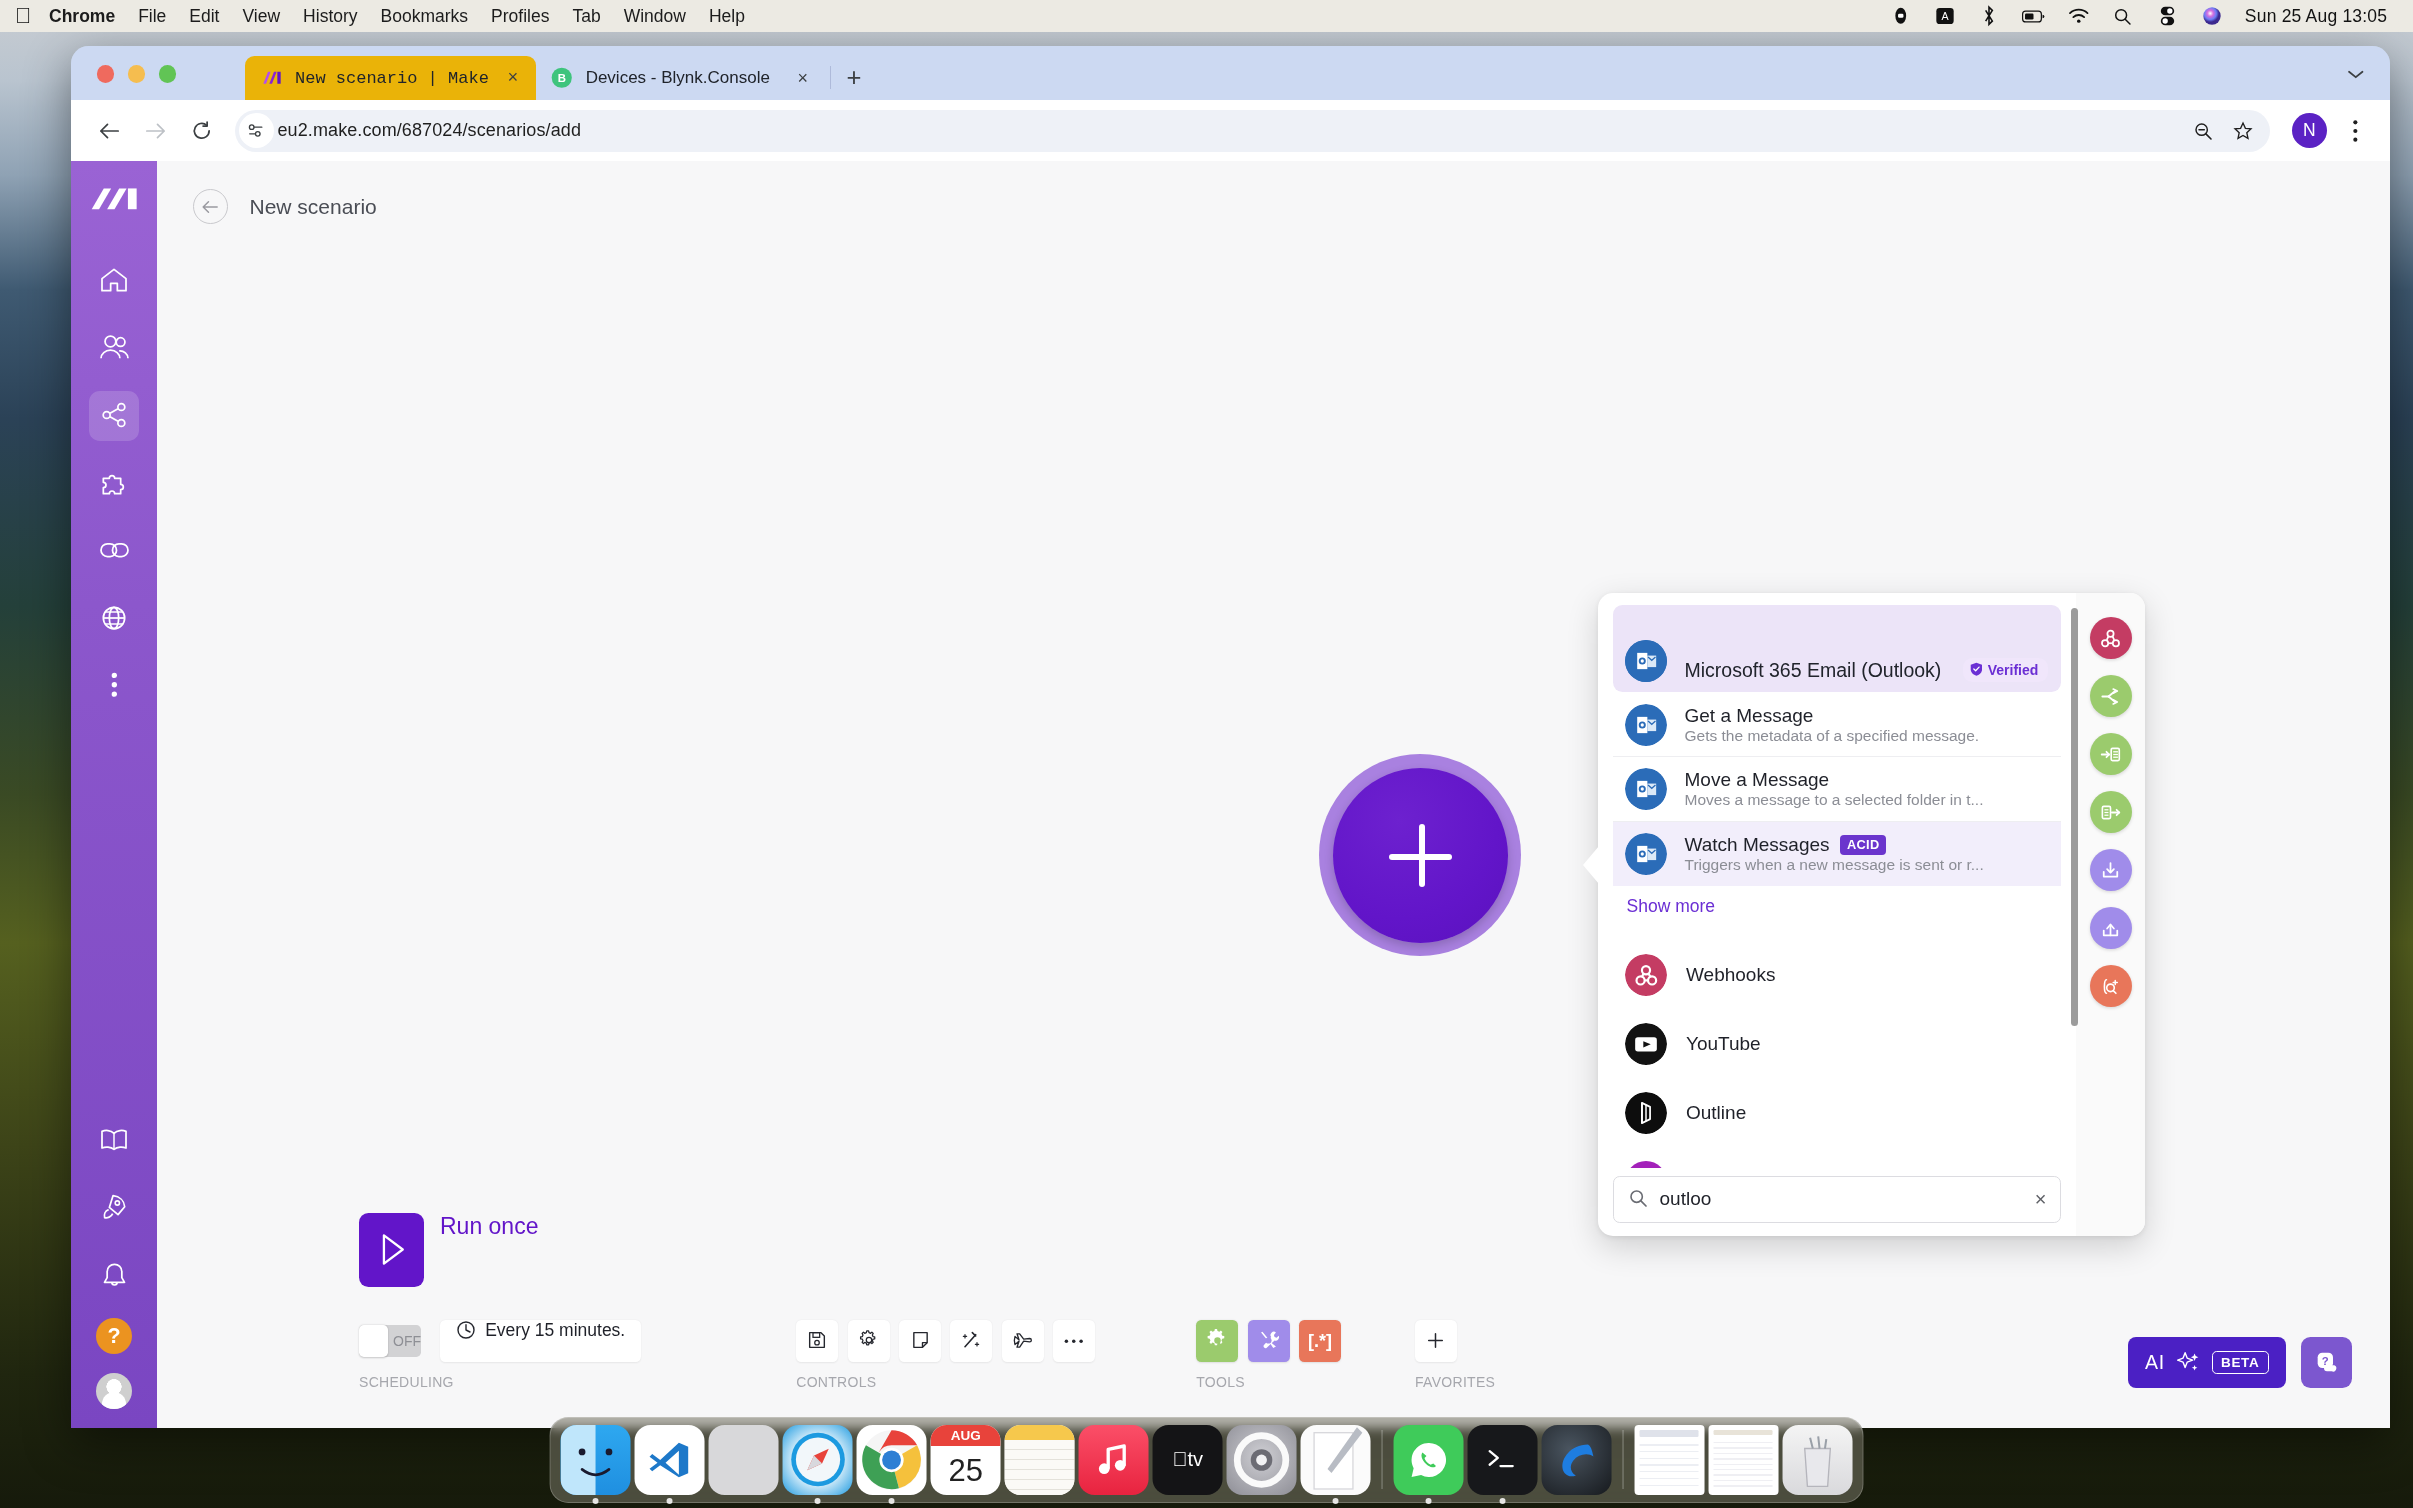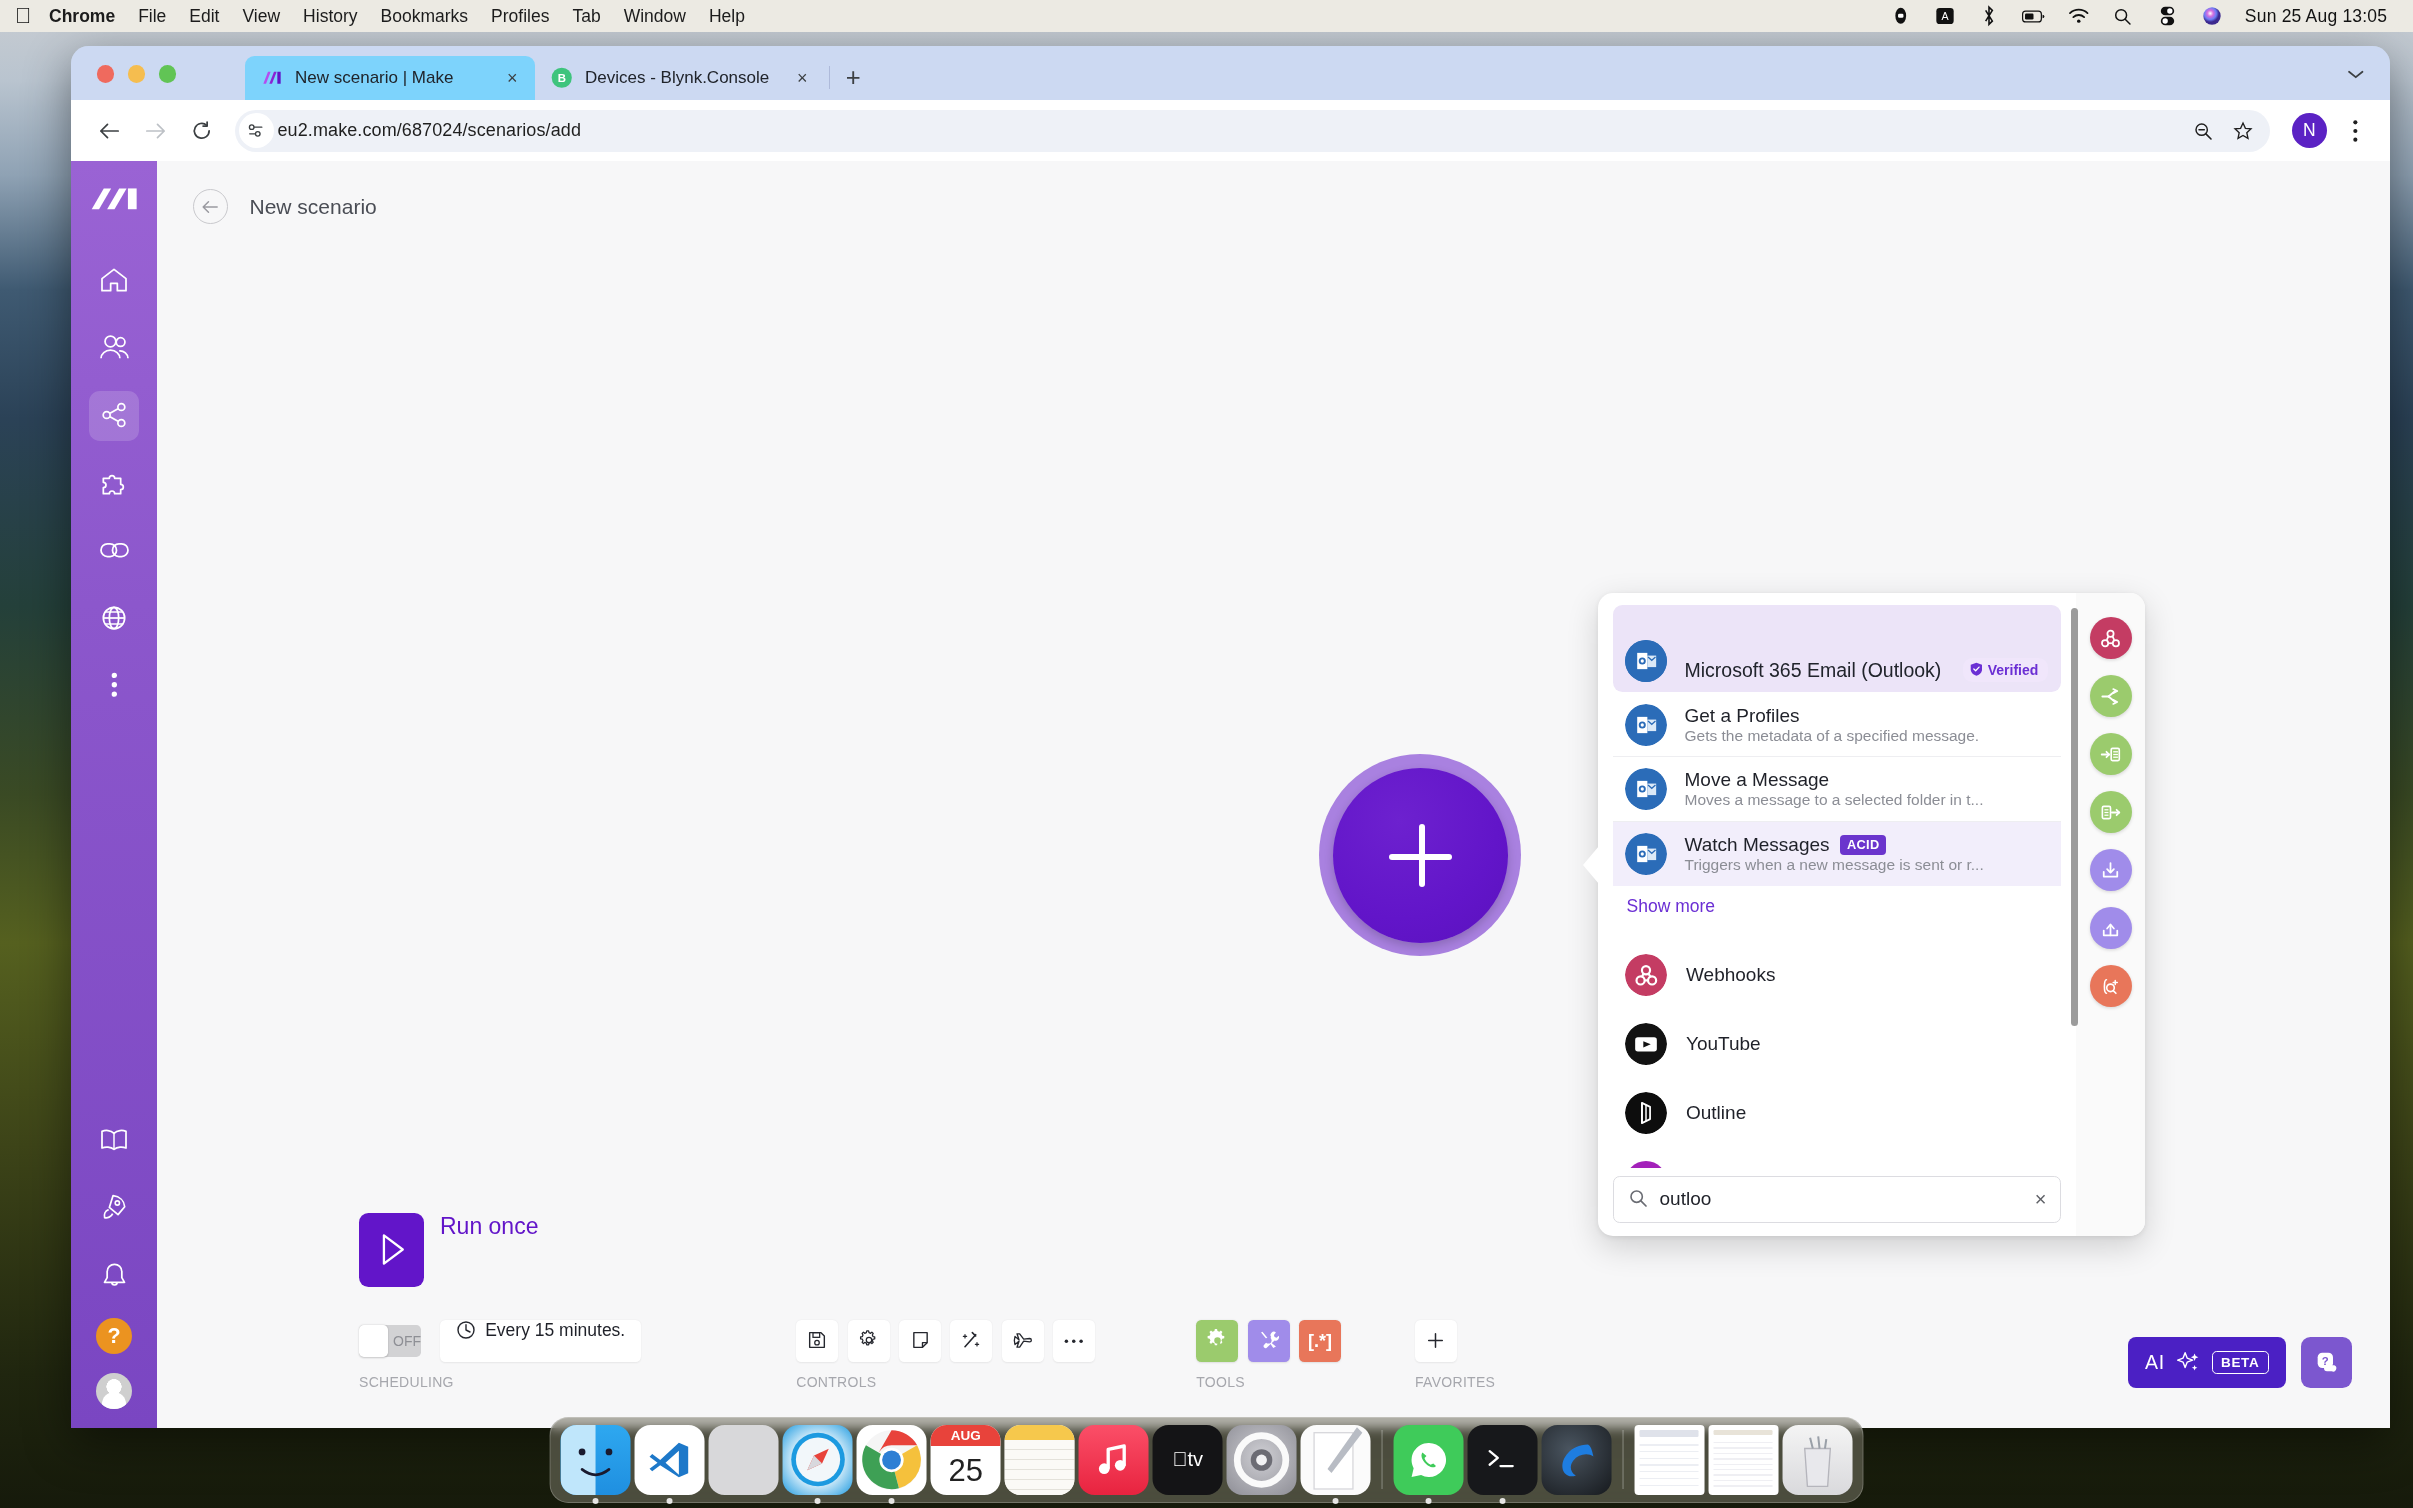--- a/index.html
+++ b/index.html
@@ -40,21 +40,21 @@
     height:54px; background:#ccd9f2; position:relative; display:flex; align-items:flex-end;
   }
   .traffic { position:absolute; left:25.6px; top:19px; display:flex; gap:13.5px; }
   .dot { width:17.5px; height:17.5px; border-radius:50%; }
   .dot.r{background:#ef6a5e} .dot.y{background:#f5bd4f} .dot.g{background:#61c455}
 
   .tab {
     height:44px; border-radius:9.4px 9.4px 0 0; display:flex; align-items:center;
     padding:0 10.8px 0 15px; gap:12px; min-width:290px; position:relative;
   }
-  .tab.active { background:#7dd3fc; }
+  .tab.active { background:#eab308;font-family:Liberation Mono, monospace; }
   .tab.inactive { background:transparent; }
   .tab-fav { width:23px; height:23px; flex:0 0 23px; display:flex;align-items:center;justify-content:center;}
   .tab-title { font-size:17px; color:#20242b; white-space:nowrap; overflow:hidden; text-overflow:ellipsis; flex:1;}
   .tab-close { font-size:18px; color:#3c4043; width:24px;text-align:center; }
   .tabs-wrap { display:flex; align-items:flex-end; margin-left:174px; }
   .tab-sep { width:1.3px; height:23px; background:#aebada; margin:0 4px 10.8px 4px; }
   .newtab { width:38px;height:38px; display:flex;align-items:center;justify-content:center;
             font-size:25.6px;color:#3c4043; margin-bottom:4px;}
   .tabstrip-right { margin-left:auto; margin-bottom:6.7px; margin-right:15px;
                     width:38px;height:38px;display:flex;align-items:center;justify-content:center;
@@ -550,21 +550,21 @@
                 <svg width="42" height="42" viewBox="0 0 62 62">
                     <circle cx="31" cy="31" r="31" fill="#2b6cb8"></circle>
                     <rect x="18" y="19" width="15" height="24" fill="#fff"></rect>
                     <rect x="33" y="23" width="13" height="17" fill="#dbe9f7"></rect>
                     <circle cx="25.5" cy="31" r="5.2" fill="#2b6cb8"></circle>
                     <circle cx="25.5" cy="31" r="2.4" fill="#fff"></circle>
                     <path d="M34 25 l5.5 5 l5.5-5" stroke="#2b6cb8" stroke-width="1.8" fill="none"></path>
                   </svg>
               </span>
               <span class="mod-txt">
-                <span class="mod-title">Get a Profiles</span>
+                <span class="mod-title">Get a Message</span>
                 <span class="mod-desc">Gets the metadata of a specified message.</span>
               </span>
             </div>
 
             <div class="mod-row">
               <span class="app-ico">
                 <svg width="42" height="42" viewBox="0 0 62 62">
                     <circle cx="31" cy="31" r="31" fill="#2b6cb8"></circle>
                     <rect x="18" y="19" width="15" height="24" fill="#fff"></rect>
                     <rect x="33" y="23" width="13" height="17" fill="#dbe9f7"></rect>

